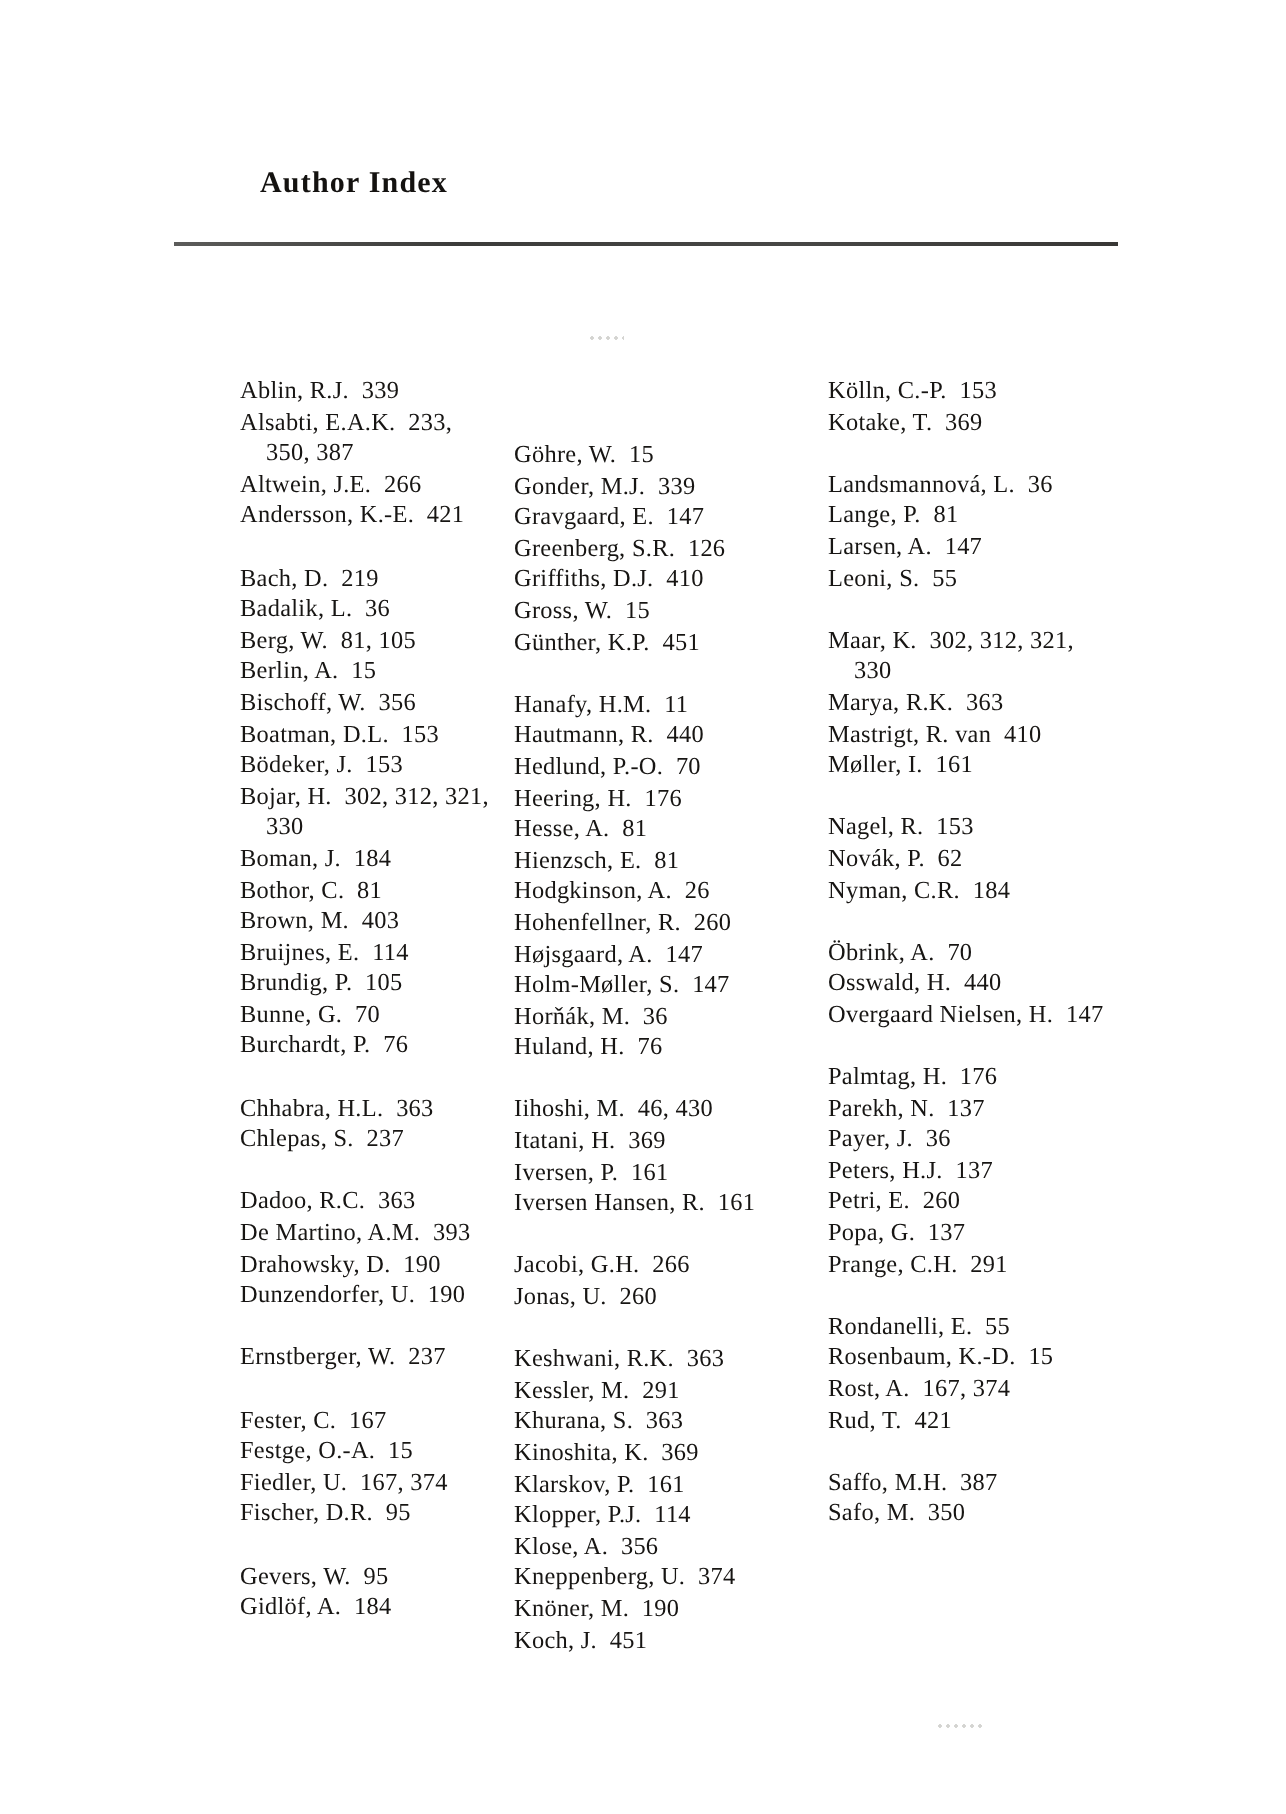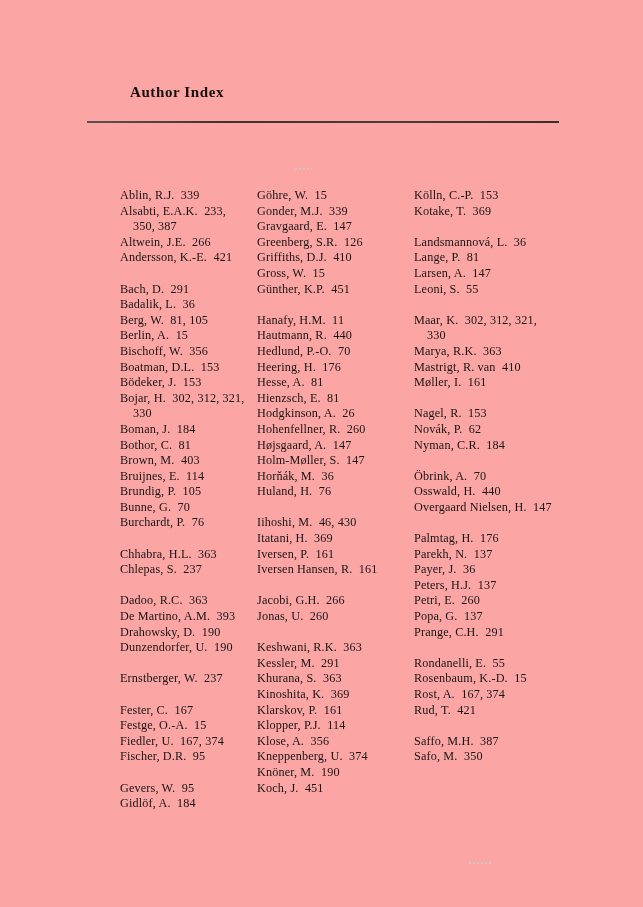--- a/index.html
+++ b/index.html
@@ -1,20 +1,20 @@
 <!DOCTYPE html>
 <html><head>
 <meta charset="utf-8">
 <style>
   html, body { margin: 0; padding: 0; background: #e8e8e8; }
   .page {
     position: relative;
     width: 643px;
     height: 907px;
-    background: #fca5a5;
+    background: #ffffff;
     margin: 0 auto;
     overflow: hidden;
     font-family: "Liberation Serif", "DejaVu Serif", serif;
     color: #171513;
   }
   .page-title {
     position: absolute;
     left: 130px;
     top: 84px;
     font-size: 15px;
@@ -35,21 +35,21 @@
     position: absolute;
     top: 188px;
     left: 0;
     width: 100%;
   }
   .col {
     position: absolute;
     top: 0;
   }
   .col-0 { left: 120px; width: 150px; }
-  .col-1 { left: 257px; width: 152px; }
+  .col-1 { left: 257px; width: 152px; margin-top: 32px; }
   .col-2 { left: 414px; width: 165px; }
   .line {
     height: 15.6px;
     line-height: 15.6px;
     font-size: 12.2px;
     white-space: pre;
     letter-spacing: 0.15px;
   }
   .line.indent { padding-left: 13px; }
   .scan-artifact {
@@ -69,21 +69,21 @@
   <div class="page-title">Author Index</div>
   <div class="title-rule"></div>
   <div class="columns">
     <div class="col col-0">
         <div class="line">Ablin, R.J.  339</div>
         <div class="line">Alsabti, E.A.K.  233,</div>
         <div class="line indent">350, 387</div>
         <div class="line">Altwein, J.E.  266</div>
         <div class="line">Andersson, K.-E.  421</div>
         <div class="line">&nbsp;</div>
-        <div class="line">Bach, D.  291</div>
+        <div class="line">Bach, D.  219</div>
         <div class="line">Badalik, L.  36</div>
         <div class="line">Berg, W.  81, 105</div>
         <div class="line">Berlin, A.  15</div>
         <div class="line">Bischoff, W.  356</div>
         <div class="line">Boatman, D.L.  153</div>
         <div class="line">Bödeker, J.  153</div>
         <div class="line">Bojar, H.  302, 312, 321,</div>
         <div class="line indent">330</div>
         <div class="line">Boman, J.  184</div>
         <div class="line">Bothor, C.  81</div>

